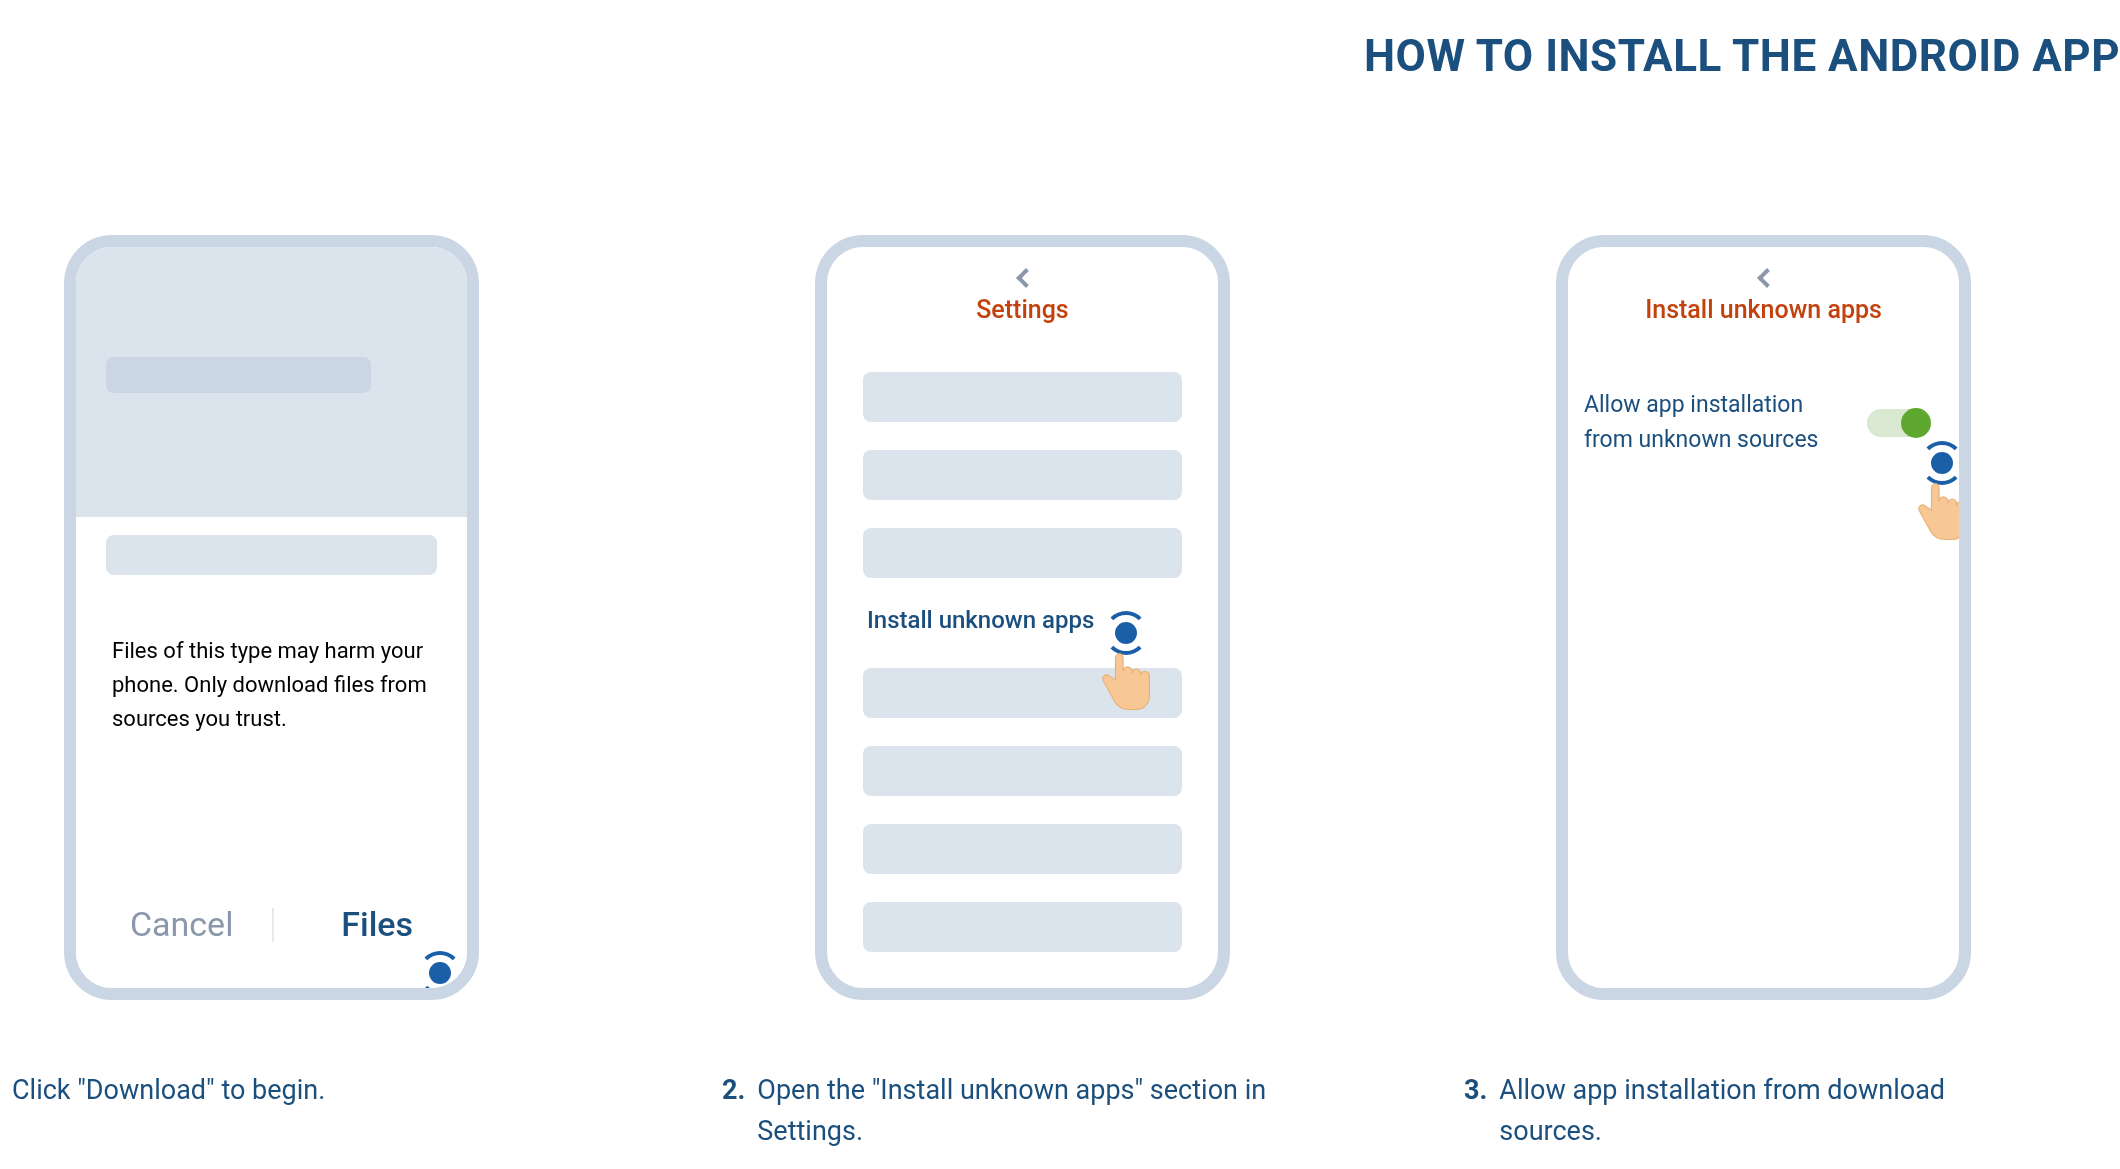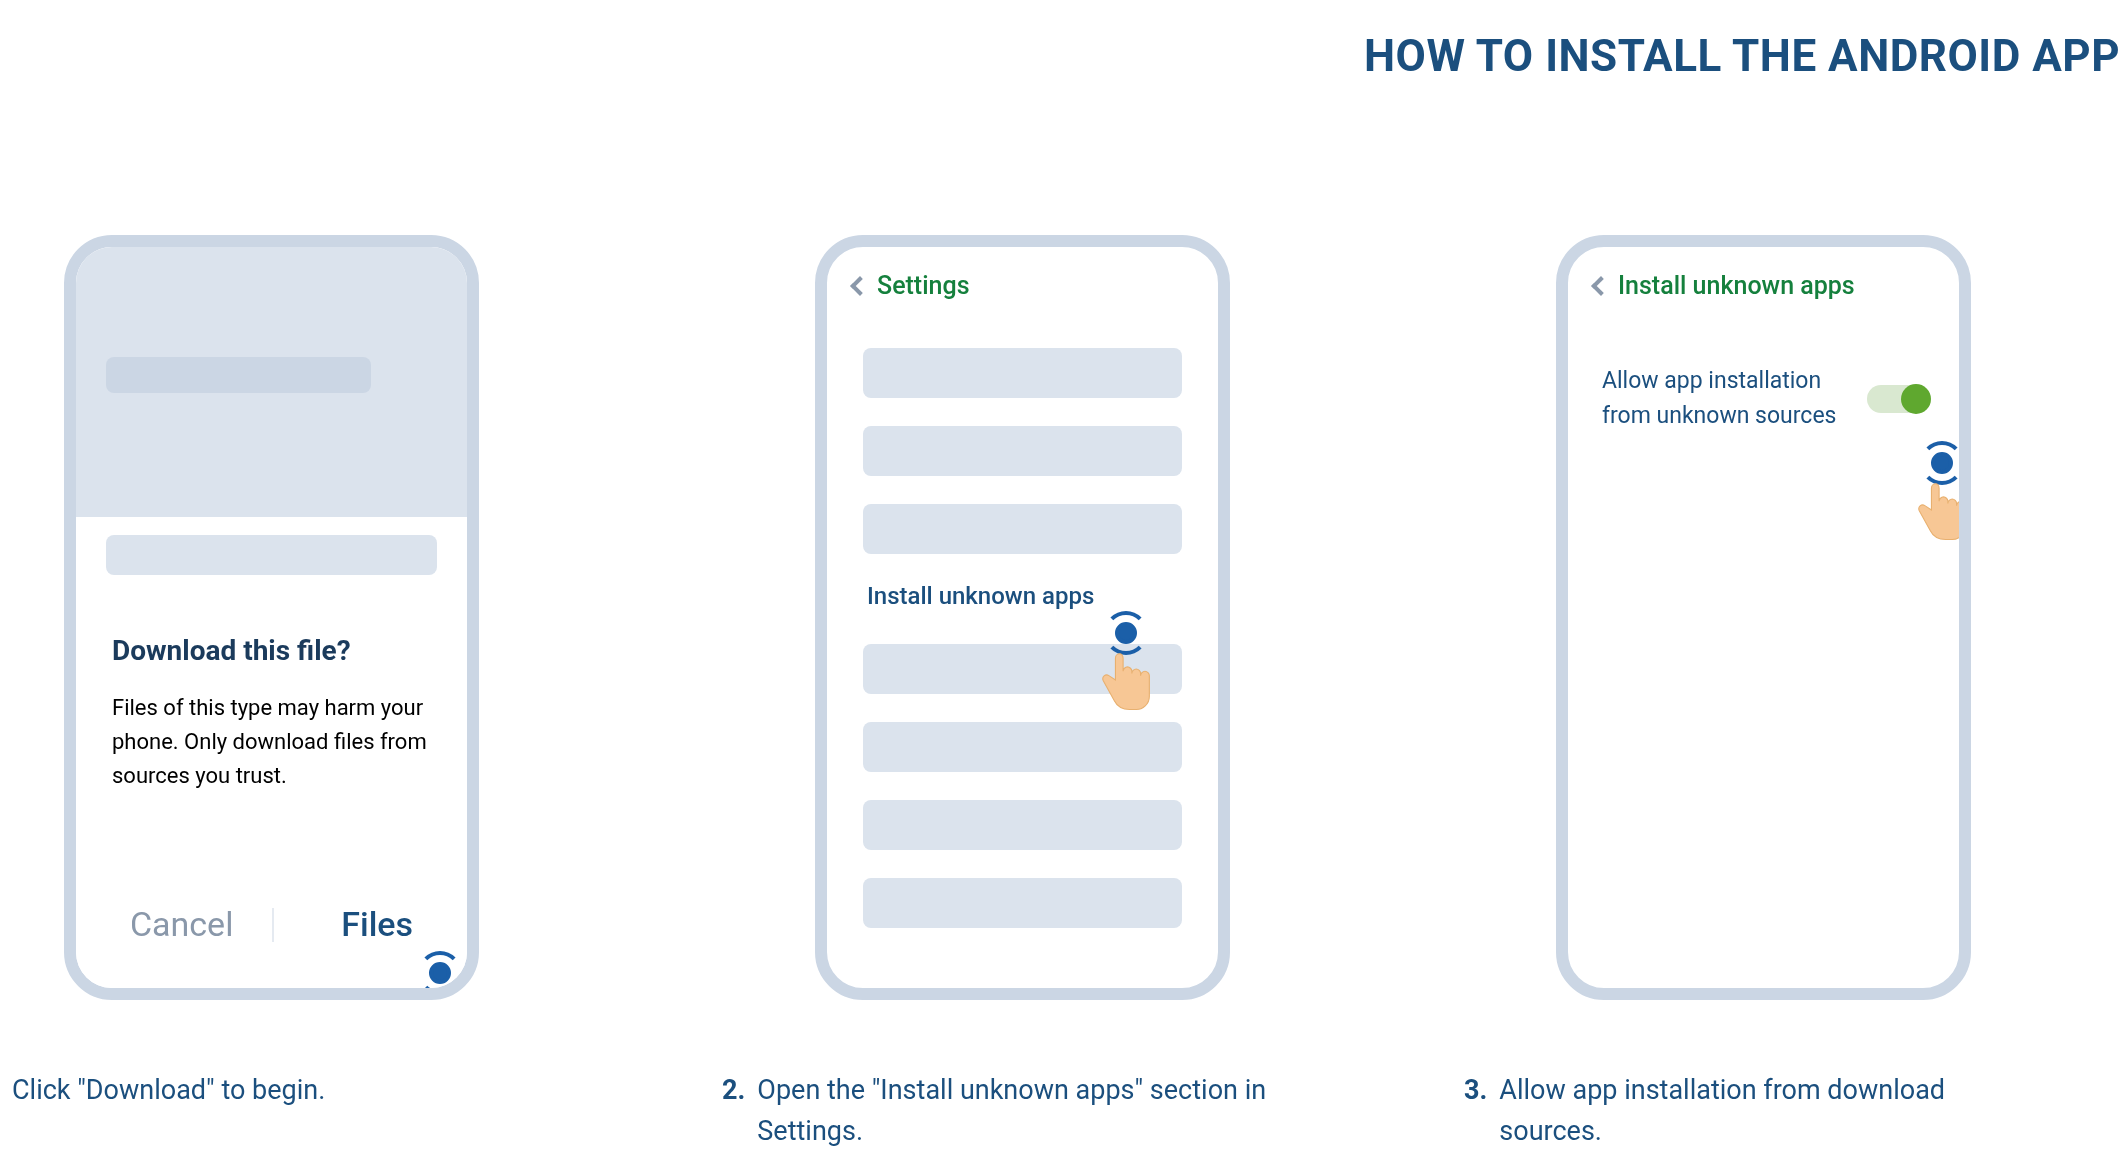--- a/index.html
+++ b/index.html
@@ -114,22 +114,23 @@
   }
   .hand svg { width: 100%; height: 100%; }
 
   
   .phone-header {
     display: flex;
     align-items: center;
     gap: 10px;
     padding: 24px 20px 18px 20px;
     font-size: 25px;
-    color: #15803d;
+    color: #c2410c;
     font-weight: 500;
+    flex-direction: column;
   }
   .chevron-left {
     display: inline-block;
     width: 14px; height: 14px;
     border-left: 4px solid #8a98aa;
     border-bottom: 4px solid #8a98aa;
     transform: rotate(45deg);
     margin-left: 6px;
   }
   .list-area {
@@ -146,21 +147,21 @@
     color: #1b4f7e;
     font-weight: 500;
     margin: 18px 0 34px 4px;
     position: relative;
   }
   
   .toggle-row {
     display: flex;
     justify-content: space-between;
     align-items: center;
-    padding: 46px 30px 0 34px;
+    padding: 46px 30px 0 16px;
     gap: 8px;
   }
   .toggle-label {
     font-size: 23px;
     color: #1b4f7e;
     line-height: 1.5;
     max-width: 260px;
   }
   .toggle {
     width: 62px; height: 28px;
@@ -208,21 +209,20 @@
   <div class="phone">
     <div class="phone1-top">
       <div class="ph-bar short"></div>
     </div>
     <div class="phone1-mid">
       <div class="ph-bar"></div>
       <div class="ph-bar"></div>
       <div class="ph-bar"></div>
     </div>
     <div class="sheet">
-      <div class="sheet-title">Download this file?</div>
       <div class="sheet-body">Files of this type may harm your phone. Only download files from sources you trust.</div>
       <div class="divider-v"></div>
       <div class="sheet-actions">
         <span class="cancel-btn">Cancel</span>
         <span class="load-btn">Files</span>
       </div>
     </div>
 
     <div class="tap" style="left:320px; top:700px;">
       <div class="tap-rings"></div>

